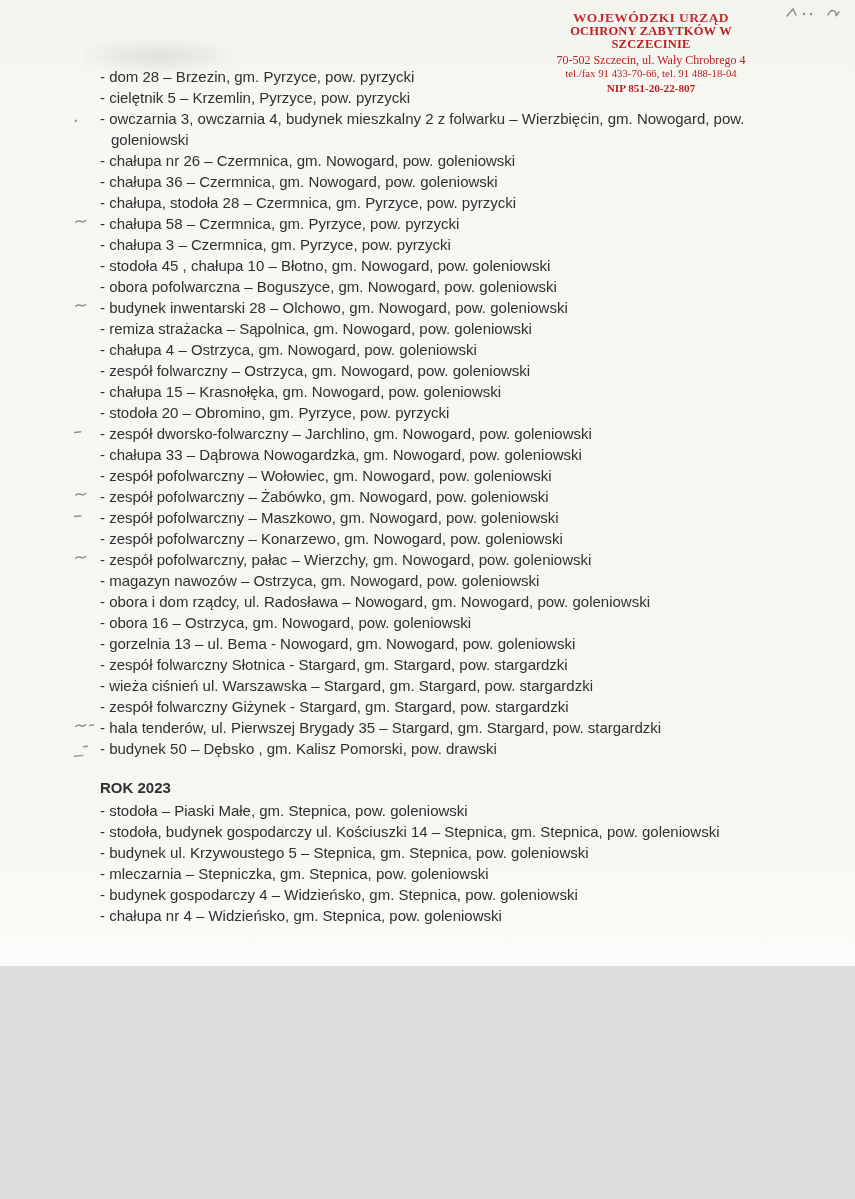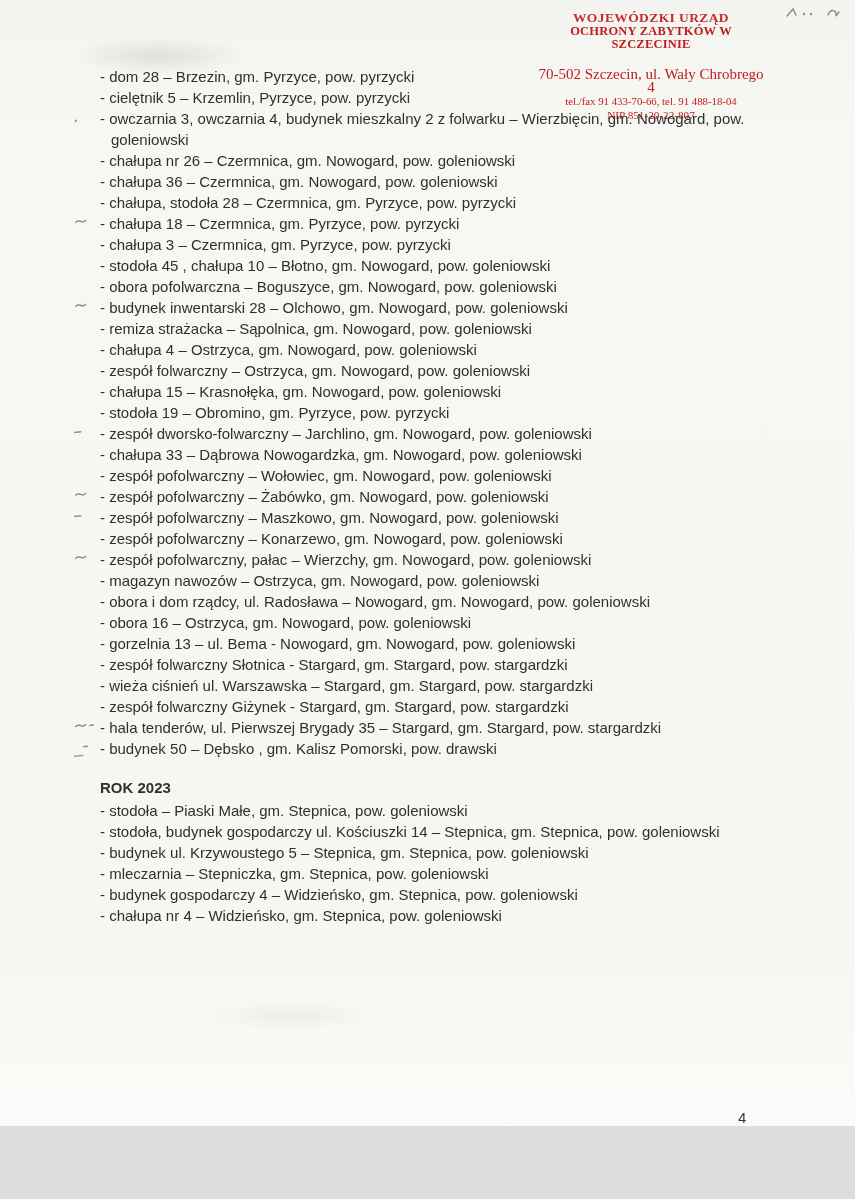--- a/index.html
+++ b/index.html
@@ -1,37 +1,37 @@
 <!DOCTYPE html>
 <html><head>
 <meta charset="utf-8">
 <style>
   html,body { margin:0; padding:0; background:#dddddb; }
   .page {
     position:relative;
-    width:855px; height:1126px;
+    width:855px; height:966px;
     margin:0 auto;
     background:linear-gradient(180deg,#f3f3ef 0%, #f7f7f4 12%, #f6f6f2 85%, #fbfbf9 100%);
     overflow:hidden;
     font-family:"Liberation Sans", sans-serif;
   }
 
   
   .stamp {
     position:absolute; top:11px; left:538px; width:226px;
     text-align:center;
     font-family:"Liberation Serif", serif;
     color:#bf1d1d;
     line-height:13.5px;
   }
   .s-l1 { font-size:13.5px; font-weight:700; letter-spacing:0.4px; opacity:0.92; }
   .s-l2 { font-size:12.5px; font-weight:700; letter-spacing:0.2px; }
-  .s-l3 { font-size:15px; margin-top:16px; }
+  .s-l3 { font-size:12px; margin-top:2px; }
   .s-l4 { font-size:10.8px; }
-  .s-l5 { font-size:11.2px; font-weight:400; margin-top:1px; }
+  .s-l5 { font-size:11.2px; font-weight:700; margin-top:1px; }
 
   
   .content {
     position:absolute; top:66px; left:100px; width:672px;
     font-size:15px; line-height:21px; color:#303030;
   }
   .list-item {
     position:relative;
     padding-left:11px; text-indent:-11px;
     white-space:normal;
@@ -89,30 +89,30 @@
   </div>
 
   <div class="content" style="color: rgb(48, 48, 48);">
     <div class="list">
         <div class="list-item"><span>- dom 28 – Brzezin, gm. Pyrzyce, pow. pyrzycki</span></div>
         <div class="list-item"><span>- cielętnik 5 – Krzemlin, Pyrzyce, pow. pyrzycki</span></div>
         <div class="list-item"><span class="margin-mark" style="color: rgb(143, 143, 143);">.</span><span>- owczarnia 3,  owczarnia 4, budynek mieszkalny 2 z folwarku – Wierzbięcin, gm. Nowogard, pow. goleniowski</span></div>
         <div class="list-item"><span>- chałupa nr 26 – Czermnica, gm. Nowogard, pow. goleniowski</span></div>
         <div class="list-item"><span>- chałupa 36 – Czermnica, gm. Nowogard, pow. goleniowski</span></div>
         <div class="list-item"><span>- chałupa, stodoła 28 – Czermnica, gm. Pyrzyce, pow. pyrzycki</span></div>
-        <div class="list-item"><span class="margin-mark" style="color: rgb(143, 143, 143);">~</span><span>- chałupa 18 – Czermnica, gm. Pyrzyce, pow. pyrzycki</span></div>
+        <div class="list-item"><span class="margin-mark" style="color: rgb(143, 143, 143);">~</span><span>- chałupa 58 – Czermnica, gm. Pyrzyce, pow. pyrzycki</span></div>
         <div class="list-item"><span>- chałupa 3 – Czermnica, gm. Pyrzyce, pow. pyrzycki</span></div>
         <div class="list-item"><span>- stodoła 45 , chałupa 10 – Błotno, gm. Nowogard, pow. goleniowski</span></div>
         <div class="list-item"><span>- obora pofolwarczna – Boguszyce, gm. Nowogard, pow. goleniowski</span></div>
         <div class="list-item"><span class="margin-mark" style="color: rgb(143, 143, 143);">~</span><span>- budynek inwentarski 28 – Olchowo, gm. Nowogard, pow. goleniowski</span></div>
         <div class="list-item"><span>- remiza strażacka – Sąpolnica, gm. Nowogard, pow. goleniowski</span></div>
         <div class="list-item"><span>- chałupa 4 – Ostrzyca, gm. Nowogard, pow. goleniowski</span></div>
         <div class="list-item"><span>- zespół folwarczny – Ostrzyca, gm. Nowogard, pow. goleniowski</span></div>
         <div class="list-item"><span>- chałupa 15 – Krasnołęka, gm. Nowogard, pow. goleniowski</span></div>
-        <div class="list-item"><span>- stodoła 19 – Obromino, gm. Pyrzyce, pow. pyrzycki</span></div>
+        <div class="list-item"><span>- stodoła 20 – Obromino, gm. Pyrzyce, pow. pyrzycki</span></div>
         <div class="list-item"><span class="margin-mark" style="color: rgb(143, 143, 143);">–</span><span>- zespół dworsko-folwarczny – Jarchlino, gm. Nowogard, pow. goleniowski</span></div>
         <div class="list-item"><span>- chałupa 33 – Dąbrowa Nowogardzka, gm. Nowogard, pow. goleniowski</span></div>
         <div class="list-item"><span>- zespół pofolwarczny – Wołowiec, gm. Nowogard, pow. goleniowski</span></div>
         <div class="list-item"><span class="margin-mark" style="color: rgb(143, 143, 143);">~</span><span>- zespół pofolwarczny – Żabówko, gm. Nowogard, pow. goleniowski</span></div>
         <div class="list-item"><span class="margin-mark" style="color: rgb(143, 143, 143);">–</span><span>- zespół pofolwarczny – Maszkowo, gm. Nowogard, pow. goleniowski</span></div>
         <div class="list-item"><span>- zespół pofolwarczny – Konarzewo, gm. Nowogard, pow. goleniowski</span></div>
         <div class="list-item"><span class="margin-mark" style="color: rgb(143, 143, 143);">~</span><span>- zespół pofolwarczny, pałac – Wierzchy, gm. Nowogard, pow. goleniowski</span></div>
         <div class="list-item"><span>- magazyn nawozów – Ostrzyca, gm. Nowogard, pow. goleniowski</span></div>
         <div class="list-item"><span>- obora i dom rządcy, ul. Radosława  – Nowogard, gm. Nowogard, pow. goleniowski</span></div>
         <div class="list-item"><span>- obora 16 – Ostrzyca, gm. Nowogard, pow. goleniowski</span></div>

